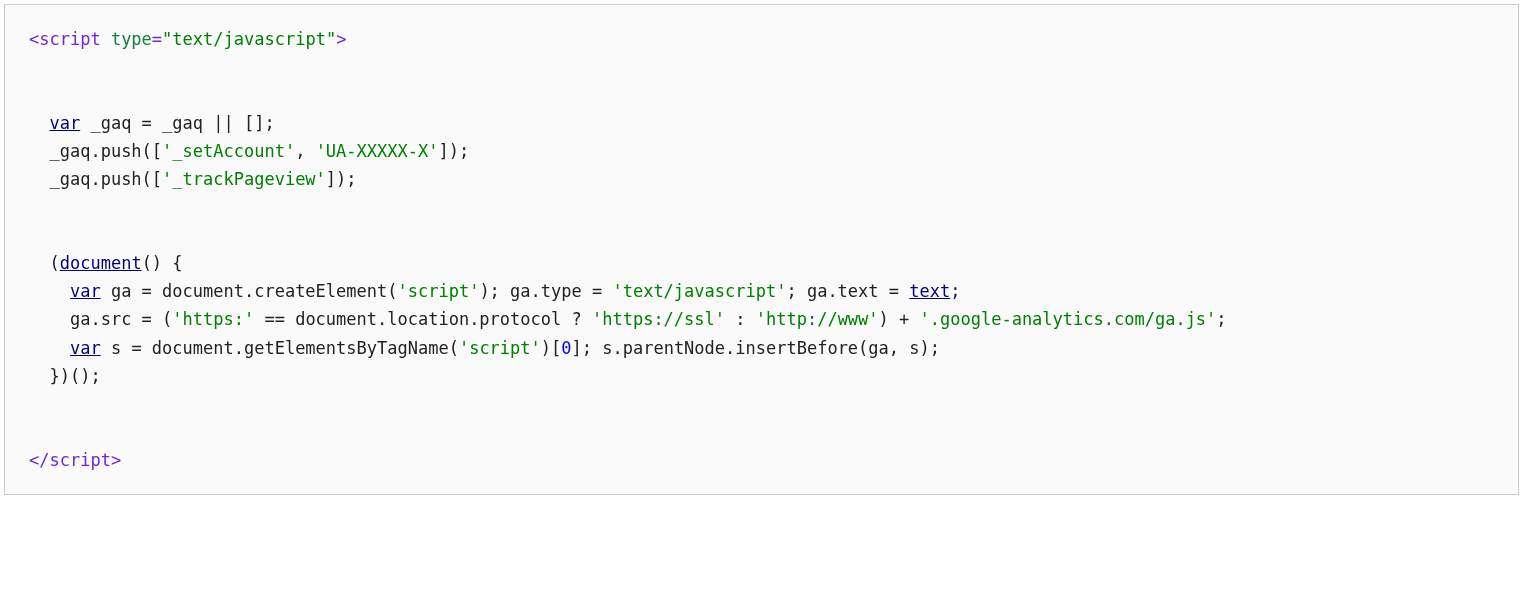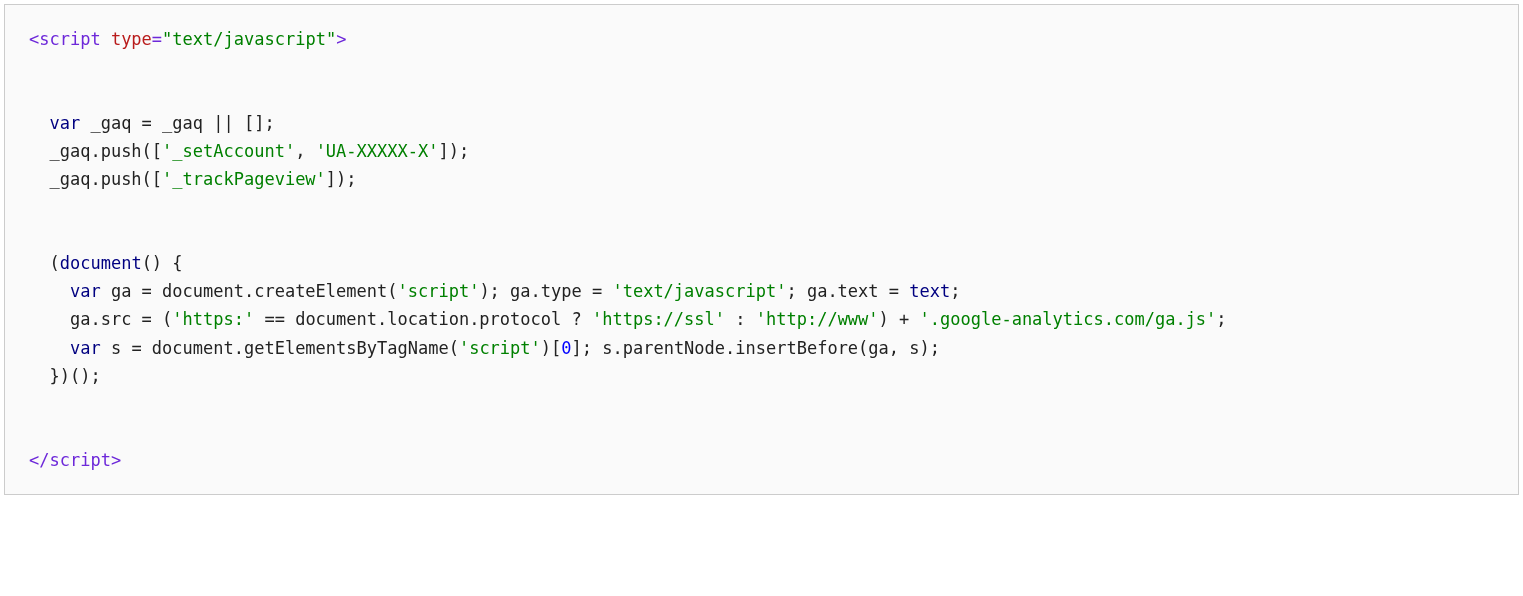--- a/index.html
+++ b/index.html
@@ -13,23 +13,23 @@
     background: #fafafa;
     padding: 20px 24px;
     margin: 4px;
     font-size: 17px;
     line-height: 1.65;
     white-space: pre-wrap;
     word-break: break-all;
     color: #222222;
   }
   .t-tag { color: #6d28d9; }        
-  .t-attr { color: #b91c1c; }       
+  .t-attr { color: #15803d; }       
   .t-str { color: #008000; }        
-  .t-kw { color: #000080; }         
+  .t-kw { color: #000080; text-decoration: underline; }         
   .t-num { color: #0000ff; }       
 </style>
 </head>
 <body>
 
 <pre class="code-block"><span class="t-tag">&lt;script </span><span class="t-attr">type</span><span class="t-tag">=</span><span class="t-str">"</span><span class="t-str">text/javascript</span><span class="t-str">"</span><span class="t-tag">&gt;</span>
 
 
 <span>  </span><span class="t-kw">var</span><span> _gaq = _gaq || [];</span>
 <span>  </span><span>_gaq.push([</span><span class="t-str">'_setAccount'</span><span>, </span><span class="t-str">'UA-XXXXX-X'</span><span>]);</span>

